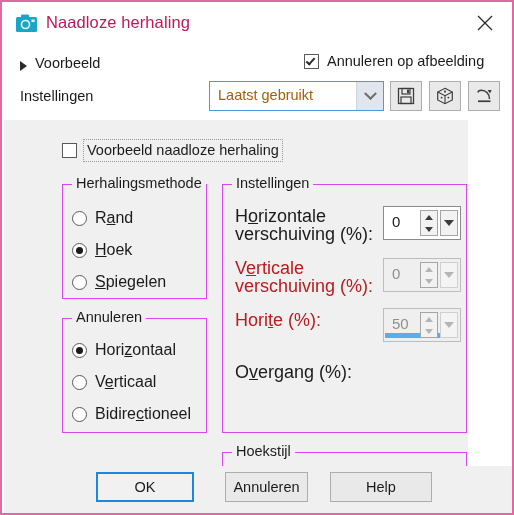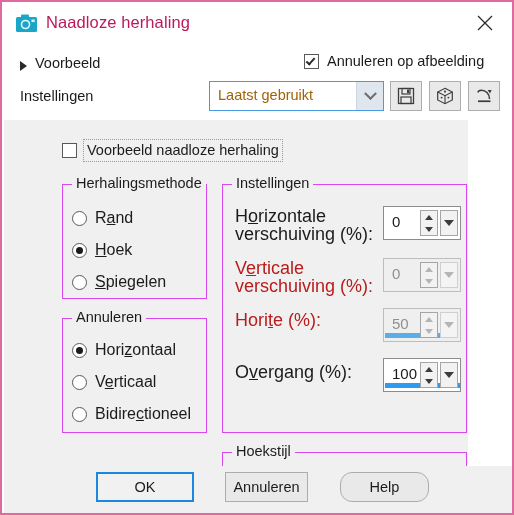--- a/index.html
+++ b/index.html
@@ -205,21 +205,21 @@
   #footer{position:absolute;left:2px;top:464px;width:508px;height:49px;background:#f0f0f0;}
   .btn{
     position:absolute;top:6px;height:30px;box-sizing:border-box;
     background:#e9e9e9;border:1px solid #adadad;
     display:flex;align-items:center;justify-content:center;
     font-size:14.5px;color:#1b1b1b;cursor:default;
   }
   .btn.primary{border:2px solid #1a87e0;background:#f1f1f1;}
   #btn-ok{left:92px;width:98px;}
   #btn-cancel{left:221px;width:83px;}
-  #btn-help{left:336px;width:89px;border-radius:12px;}
+  #btn-help{left:326px;width:102px;}
 </style>
 </head>
 <body>
 
 <div id="dialog">
 
   <div id="titlebar">
     <div id="app-icon">
       <svg width="21" height="20" viewBox="0 0 21 20">
         <rect x="0" y="3" width="21" height="15" rx="1.5" fill="#1aa6c6"></rect>
@@ -390,35 +390,20 @@
               </span>
           </span>
           <span class="drop">
               <i class="ar-dn"></i>
             </span>
         </div>
       </div>
 
       <div class="sfield" style="left:12px;top:178px;width:225px;height:40px">
         <div class="cap"><span>O</span><u>v</u><span>ergang (%):</span></div>
-        <div class="spin" style="left:148px;top:-5px">
-          <span class="num">100</span>
-          <span class="bar" style="width:99%"></span>
-          <span class="updown">
-            <span class="half up">
-                <i class="ar-up"></i>
-              </span>
-            <span class="half dn">
-                <i class="ar-dn"></i>
-              </span>
-          </span>
-          <span class="drop">
-              <i class="ar-dn"></i>
-            </span>
-        </div>
       </div>
     </div>
 
     <div class="group" id="grp-cornerstyle">
       <span class="legend">Hoekstijl</span>
 
       <div class="cs-row dis" style="left:30px">
         <span class="rdo sel dis"></span>
         <span class="lbl"><span></span><u>L</u><span>ineair</span></span>
       </div>

